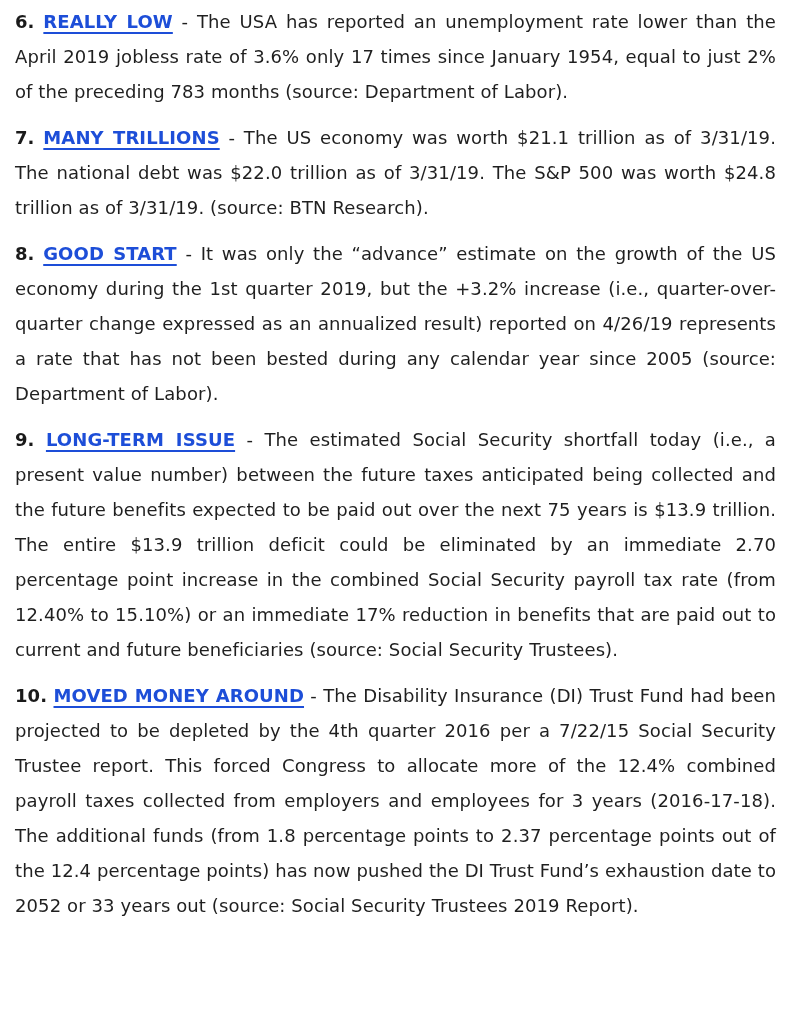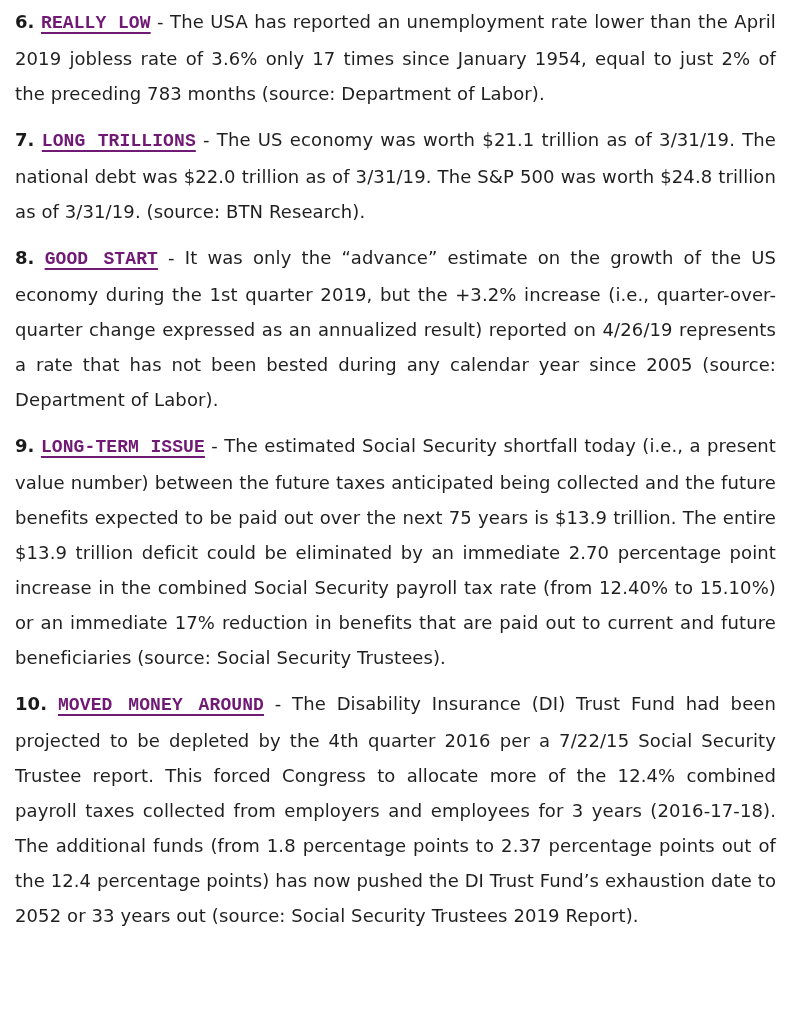--- a/index.html
+++ b/index.html
@@ -25,41 +25,40 @@
     text-align: justify;
     color: #1f1f1f;
     letter-spacing: 0.1px;
   }
   .item-num {
     font-weight: bold;
     color: #1a1a1a;
   }
   .item-heading {
     font-weight: bold;
-    color: #701a75;
+    color: #1d4ed8;
     text-decoration: underline;
     text-decoration-thickness: 2px;
     text-underline-offset: 4px;
-    font-family: Liberation Mono, monospace;
   }
   .item-sep {
     color: #1f1f1f;
   }
   .item-body {
     color: #1f1f1f;
   }
 </style>
 </head>
 <body>
 
 <div class="doc-page">
 
   <p class="item"><span class="item-num">6.</span><span> </span><span class="item-heading">REALLY LOW</span><span class="item-sep"> - </span><span class="item-body">The USA has reported an unemployment rate lower than the April 2019 jobless rate of 3.6% only 17 times since January 1954, equal to just 2% of the preceding 783 months (source: Department of Labor).</span></p>
 
-  <p class="item"><span class="item-num">7.</span><span> </span><span class="item-heading">LONG TRILLIONS</span><span class="item-sep"> - </span><span class="item-body">The US economy was worth $21.1 trillion as of 3/31/19. The national debt was $22.0 trillion as of 3/31/19. The S&amp;P 500 was worth $24.8 trillion as of 3/31/19. (source: BTN Research).</span></p>
+  <p class="item"><span class="item-num">7.</span><span> </span><span class="item-heading">MANY TRILLIONS</span><span class="item-sep"> - </span><span class="item-body">The US economy was worth $21.1 trillion as of 3/31/19. The national debt was $22.0 trillion as of 3/31/19. The S&amp;P 500 was worth $24.8 trillion as of 3/31/19. (source: BTN Research).</span></p>
 
   <p class="item"><span class="item-num">8.</span><span> </span><span class="item-heading">GOOD START</span><span class="item-sep"> - </span><span class="item-body">It was only the “advance” estimate on the growth of the US economy during the 1st quarter 2019, but the +3.2% increase (i.e., quarter-over-quarter change expressed as an annualized result) reported on 4/26/19 represents a rate that has not been bested during any calendar year since 2005 (source: Department of Labor).</span></p>
 
   <p class="item"><span class="item-num">9.</span><span> </span><span class="item-heading">LONG-TERM ISSUE</span><span class="item-sep"> - </span><span class="item-body">The estimated Social Security shortfall today (i.e., a present value number) between the future taxes anticipated being collected and the future benefits expected to be paid out over the next 75 years is $13.9 trillion. The entire $13.9 trillion deficit could be eliminated by an immediate 2.70 percentage point increase in the combined Social Security payroll tax rate (from 12.40% to 15.10%) or an immediate 17% reduction in benefits that are paid out to current and future beneficiaries (source: Social Security Trustees).</span></p>
 
   <p class="item"><span class="item-num">10.</span><span> </span><span class="item-heading">MOVED MONEY AROUND</span><span class="item-sep"> - </span><span class="item-body">The Disability Insurance (DI) Trust Fund had been projected to be depleted by the 4th quarter 2016 per a 7/22/15 Social Security Trustee report. This forced Congress to allocate more of the 12.4% combined payroll taxes collected from employers and employees for 3 years (2016-17-18). The additional funds (from 1.8 percentage points to 2.37 percentage points out of the 12.4 percentage points) has now pushed the DI Trust Fund’s exhaustion date to 2052 or 33 years out (source: Social Security Trustees 2019 Report).</span></p>
 
 </div>
 
 </body></html>

